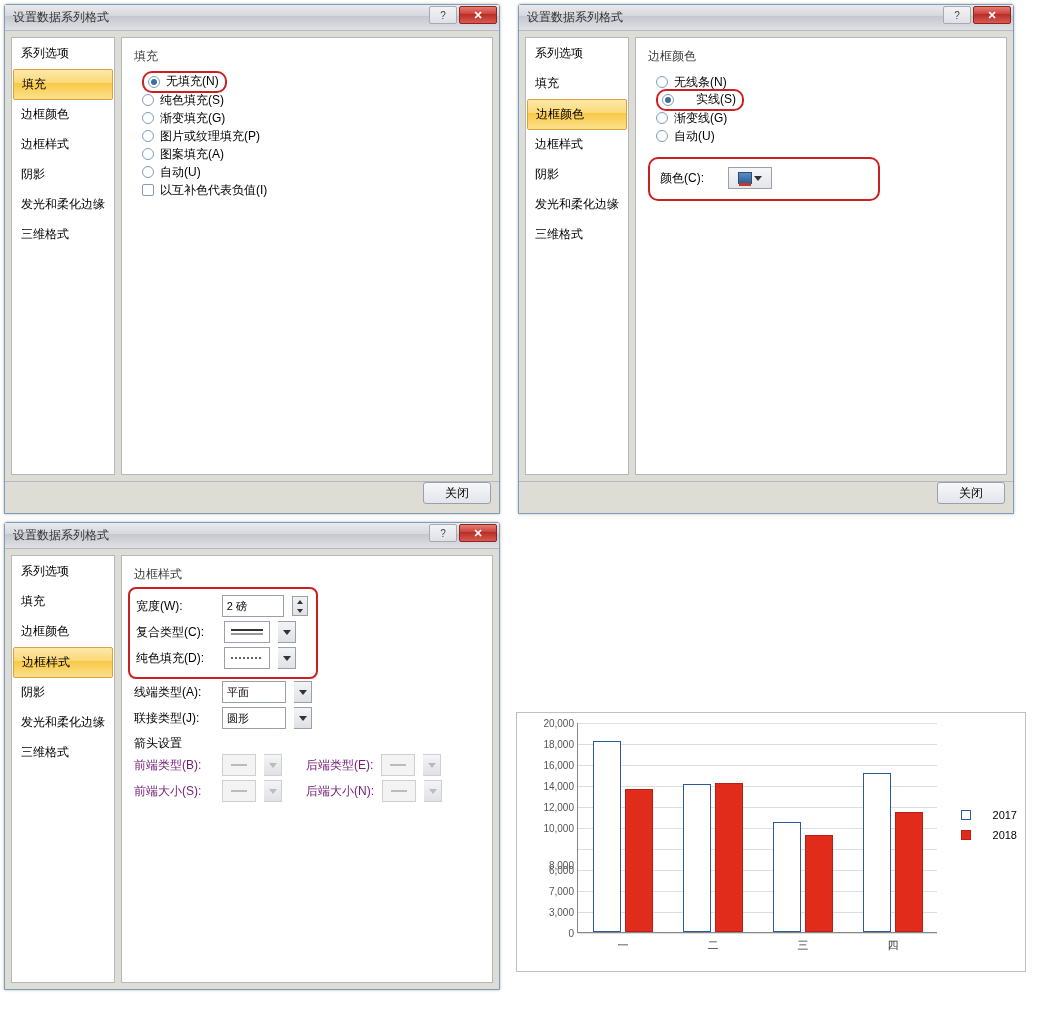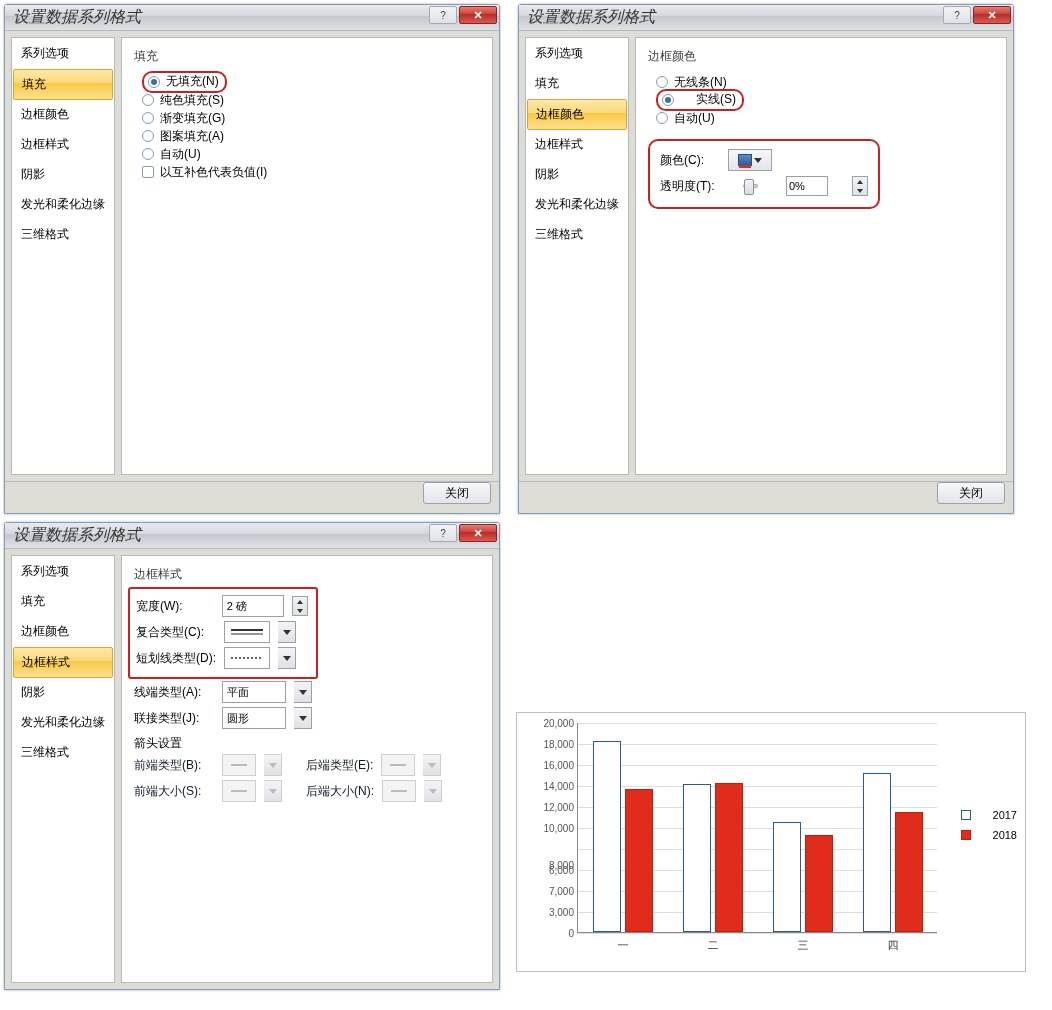--- a/index.html
+++ b/index.html
@@ -36,23 +36,22 @@
   .titlebar {
     height: 26px;
     background: linear-gradient(#e9eaee, #d5d7dd 45%, #c6c8cf 46%, #dfe1e5);
     border-bottom: 1px solid #b5b8bf;
     display: flex;
     align-items: center;
     padding: 0 0 0 8px;
   }
   .titlebar .title {
     flex: 1;
-    font-size: 16px;
+    font-size: 12px;
     color: #333;
-    font-style: italic;
   }
   .winbtns { display: flex; height: 100%; }
   .winbtn {
     width: 28px; height: 18px;
     margin-top: 1px; margin-right: 2px;
     border: 1px solid #a6a9b0;
     border-radius: 2px;
     background: linear-gradient(#f2f3f5,#dfe1e6);
     display: flex; align-items: center; justify-content: center;
     font-size: 10px; color: #444;
@@ -218,28 +217,28 @@
   }
   .line-swatch {
     width:46px;height:22px;border:1px solid #9aa0aa;background:#fff;
     display:flex;align-items:center;justify-content:center;
   }
   .line-swatch-btn {
     height:22px;width:18px;border:1px solid #9aa0aa;border-left:none;
     background:linear-gradient(#f3f4f6,#dfe1e6);
     display:flex;align-items:center;justify-content:center;
   }
-  .disabled { color:#0f172a; }
+  .disabled { color:#701a75; }
   .arrow-swatch {
     width:34px;height:22px;border:1px solid #cfcfcf;background:#f3f3f3;
     display:flex;align-items:center;justify-content:center;
   }
   .d3-highlight {
     border: 2.5px solid #cc1f1f;
-    border-radius: 3px;
+    border-radius: 8px;
     padding: 4px 8px 6px 6px;
     margin-left: -6px;
     margin-top: -4px;
     width: 190px;
   }
   
   .chart-box {
     position:absolute; right:0; bottom:20px;
     width: 510px; height: 260px;
     border:1px solid #bfbfbf;
@@ -314,20 +313,24 @@
         <div class="opt-row">
               <span class="radio-dot"></span>
               <span>纯色填充(S)</span>
             </div>
         <div class="opt-row">
               <span class="radio-dot"></span>
               <span>渐变填充(G)</span>
             </div>
         <div class="opt-row">
               <span class="radio-dot"></span>
+              <span>图片或纹理填充(P)</span>
+            </div>
+        <div class="opt-row">
+              <span class="radio-dot"></span>
               <span>图案填充(A)</span>
             </div>
         <div class="opt-row">
               <span class="radio-dot"></span>
               <span>自动(U)</span>
             </div>
         <div class="opt-row">
               <span class="checkbox-box"></span>
               <span>以互补色代表负值(I)</span>
             </div>
@@ -371,46 +374,33 @@
               <span>无线条(N)</span>
             </div>
         <div class="opt-row">
           <span class="highlight-oval">
             <span class="radio-dot checked"></span>
             <span style="margin-left:22px">实线(S)</span>
           </span>
         </div>
         <div class="opt-row">
               <span class="radio-dot"></span>
+              <span>渐变线(G)</span>
+            </div>
+        <div class="opt-row">
+              <span class="radio-dot"></span>
               <span>自动(U)</span>
             </div>
 
         <div class="ctrl-group">
           <div class="ctrl-row">
             <span>颜色(C):</span>
             <div class="paint-btn">
               <span class="paint-glyph"></span>
               <span class="dropdown-caret"></span>
-            </div>
-          </div>
-          <div class="ctrl-row">
-            <span>透明度(T):</span>
-            <div class="slider-track">
-              <div class="slider-thumb"></div>
-            </div>
-            <div class="num-input">
-                  <span>0%</span>
-                </div>
-            <div class="spin">
-              <div>
-                    <span class="tiny-caret-up"></span>
-                  </div>
-              <div>
-                    <span class="tiny-caret-down"></span>
-                  </div>
             </div>
           </div>
         </div>
       </div>
     </div>
     <div class="footer">
       <div class="btn">
             <span>关闭</span>
           </div>
     </div>
@@ -464,21 +454,21 @@
               <svg width="36" height="10">
                     <line x1="2" y1="3" x2="34" y2="3" stroke="#333" stroke-width="2"></line>
                     <line x1="2" y1="7" x2="34" y2="7" stroke="#333" stroke-width="1"></line>
                   </svg>
             </div>
             <div class="line-swatch-btn">
                   <span class="dropdown-caret"></span>
                 </div>
           </div>
           <div class="form-row">
-            <span class="form-label">短划线类型(D):</span>
+            <span class="form-label">纯色填充(D):</span>
             <div class="line-swatch">
               <svg width="36" height="10">
                     <line x1="2" y1="5" x2="34" y2="5" stroke="#333" stroke-width="1.5" stroke-dasharray="2 2"></line>
                   </svg>
             </div>
             <div class="line-swatch-btn">
                   <span class="dropdown-caret"></span>
                 </div>
           </div>
         </div>

